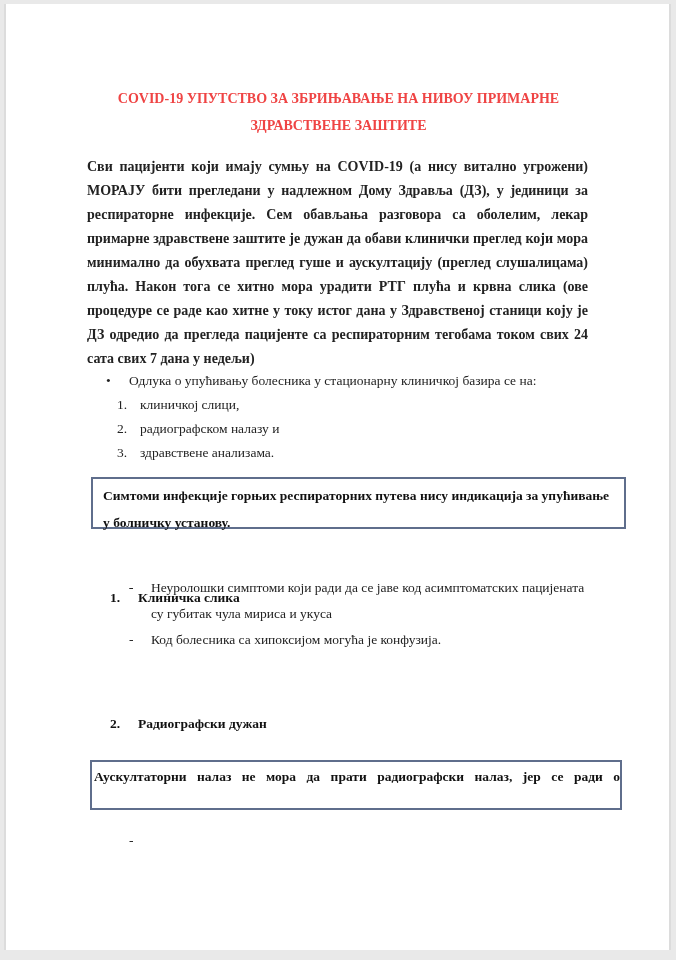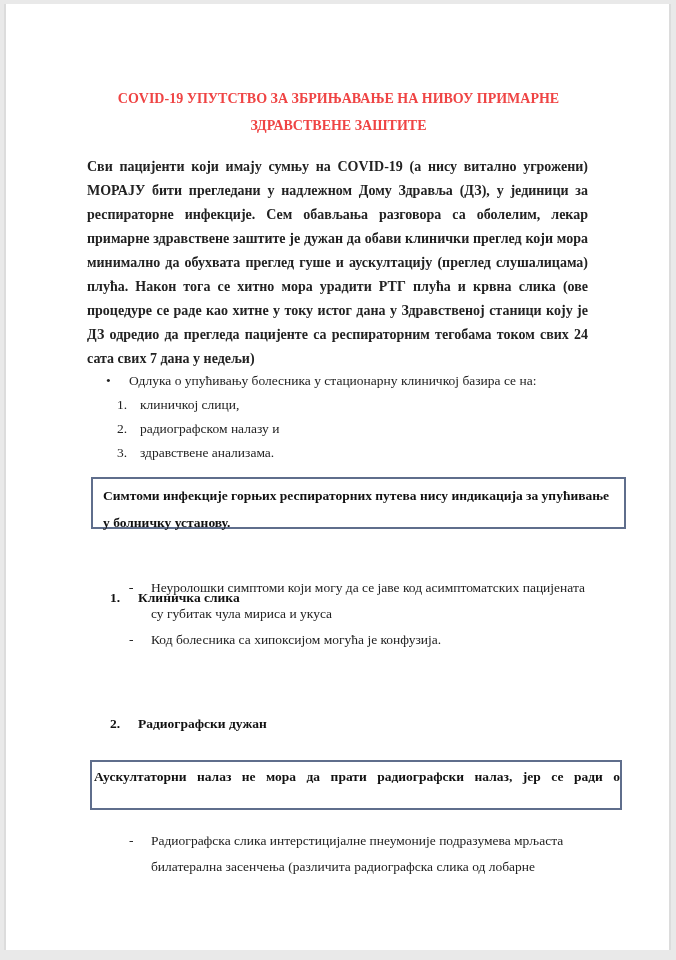--- a/index.html
+++ b/index.html
@@ -91,36 +91,35 @@
   <div class="section-head" style="top:551px;margin-top:35px;">
     <span class="num">1.</span><span>Клиничка слика</span>
   </div>
 
   <div class="dash-list" style="top:571px;">
     <div class="dash-item">
       <span class="dash">-</span>
     </div>
     <div class="dash-item">
       <span class="dash">-</span>
-      <span>Неуролошки симптоми који могу да се јаве код асимптоматских пацијената су губитак чула мириса и укуса</span>
+      <span>Неуролошки симптоми који ради да се јаве код асимптоматских пацијената су губитак чула мириса и укуса</span>
     </div>
     <div class="dash-item">
       <span class="dash">-</span>
       <span>Код болесника са хипоксијом могућа је конфузија.</span>
     </div>
   </div>
 
   <div class="section-head" style="top:712px;">
     <span class="num">2.</span><span>Радиографски дужан</span>
   </div>
 
   <div class="box box2">
     <span class="line1">Аускултаторни налаз не мора да прати радиографски налаз, јер се ради о</span>
   </div>
 
   <div class="dash-list" style="top:824px;">
     <div class="dash-item">
       <span class="dash">-</span>
-      <span>Радиографска слика интерстицијалне пнеумоније подразумева мрљаста билатерална засенчења (различита радиографска слика од лобарне</span>
     </div>
   </div>
 
 </div>
 
 </body></html>

